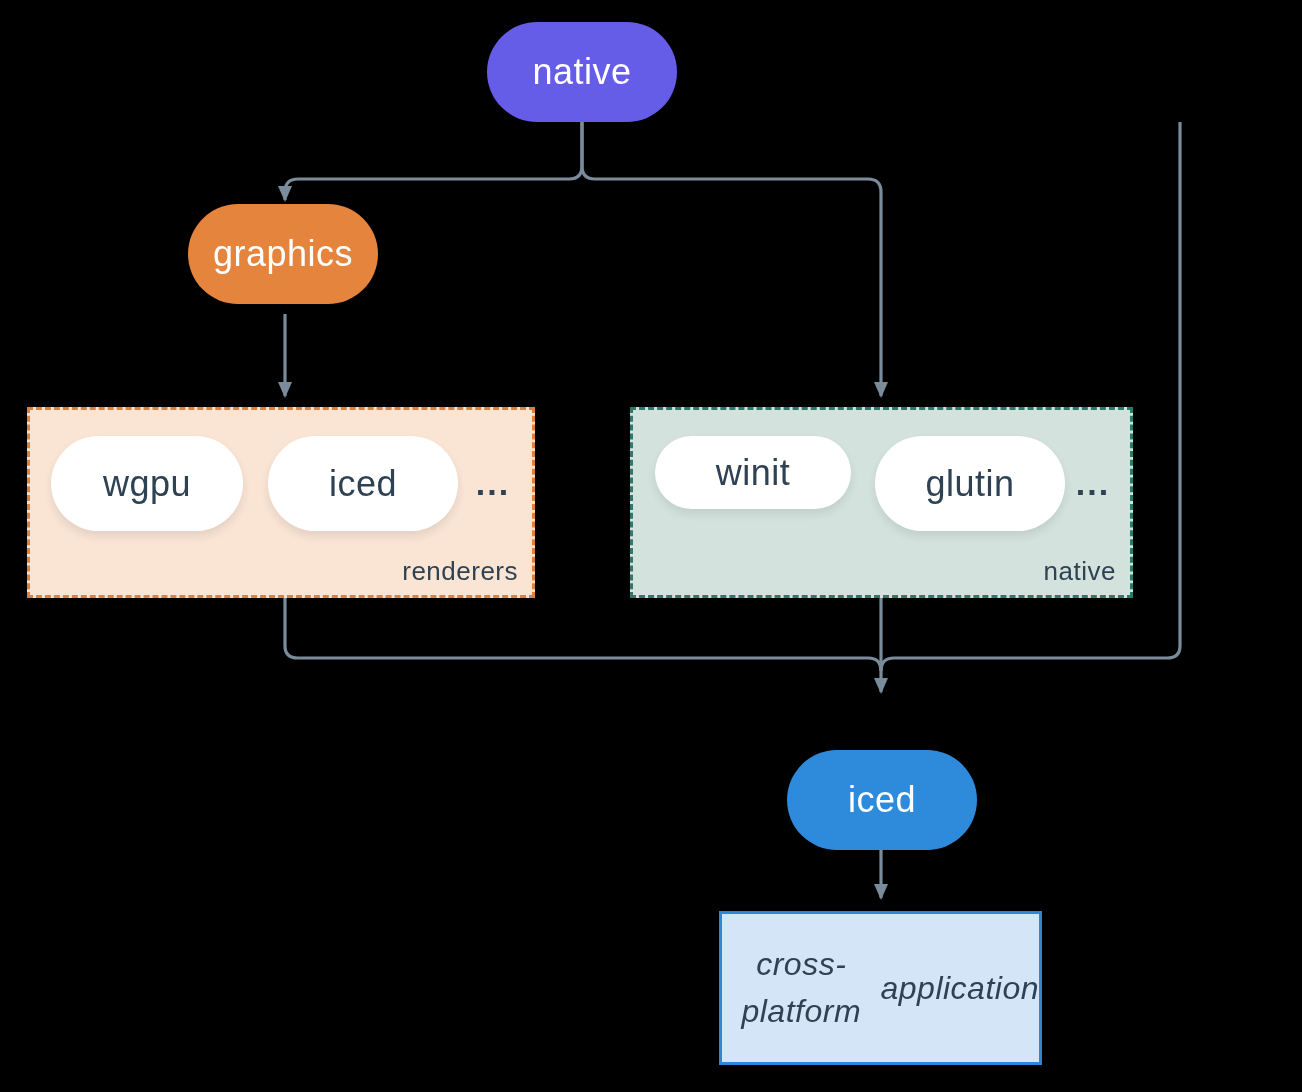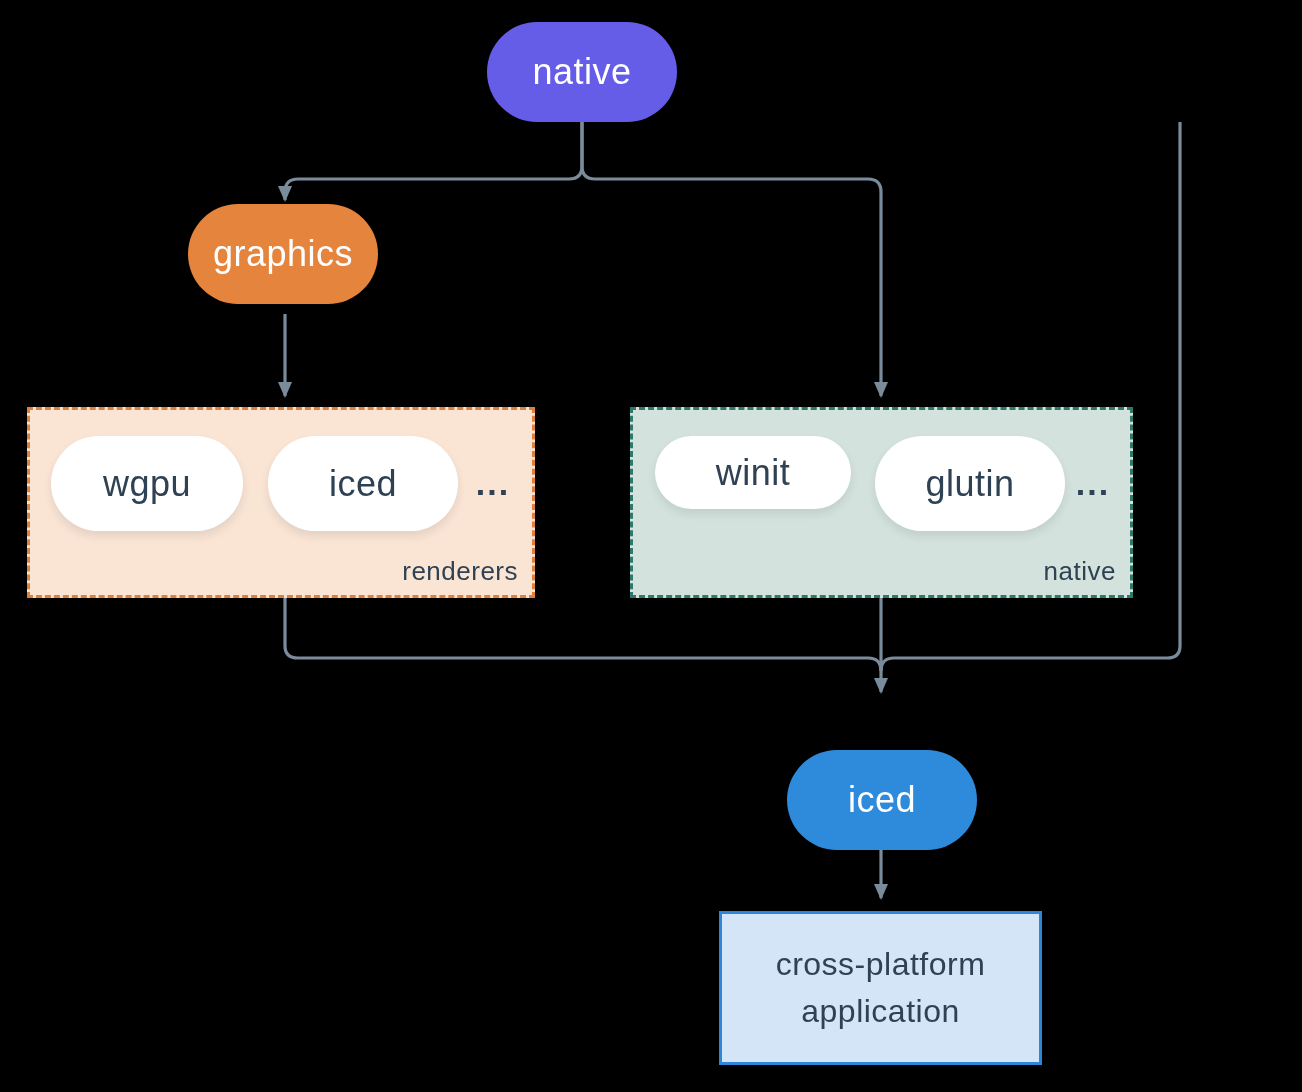--- a/index.html
+++ b/index.html
@@ -96,28 +96,29 @@
     color: var(--slate_text);
     letter-spacing: 2px;
   }
   .appbox {
     position: absolute;
     left: 719px; top: 911px;
     width: 323px; height: 154px;
     background: var(--app_fill);
     border: 3px solid var(--app_border);
     display: flex;
-    flex-direction: column;
+    flex-direction: row;
     align-items: center;
     justify-content: center;
     font-size: 32px;
     line-height: 47px;
     letter-spacing: 0.5px;
     color: var(--slate_text);
     text-align: center;
+    font-style: italic;
   }
 </style>
 </head>
 <body>
 
 <div class="canvas">
 
   <svg class="connector-layer" viewBox="0 0 1302 1092" xmlns="http://www.w3.org/2000/svg">
     <defs>
       <marker id="arrow" markerUnits="userSpaceOnUse" markerWidth="20" markerHeight="18" refX="15" refY="8" orient="auto">

